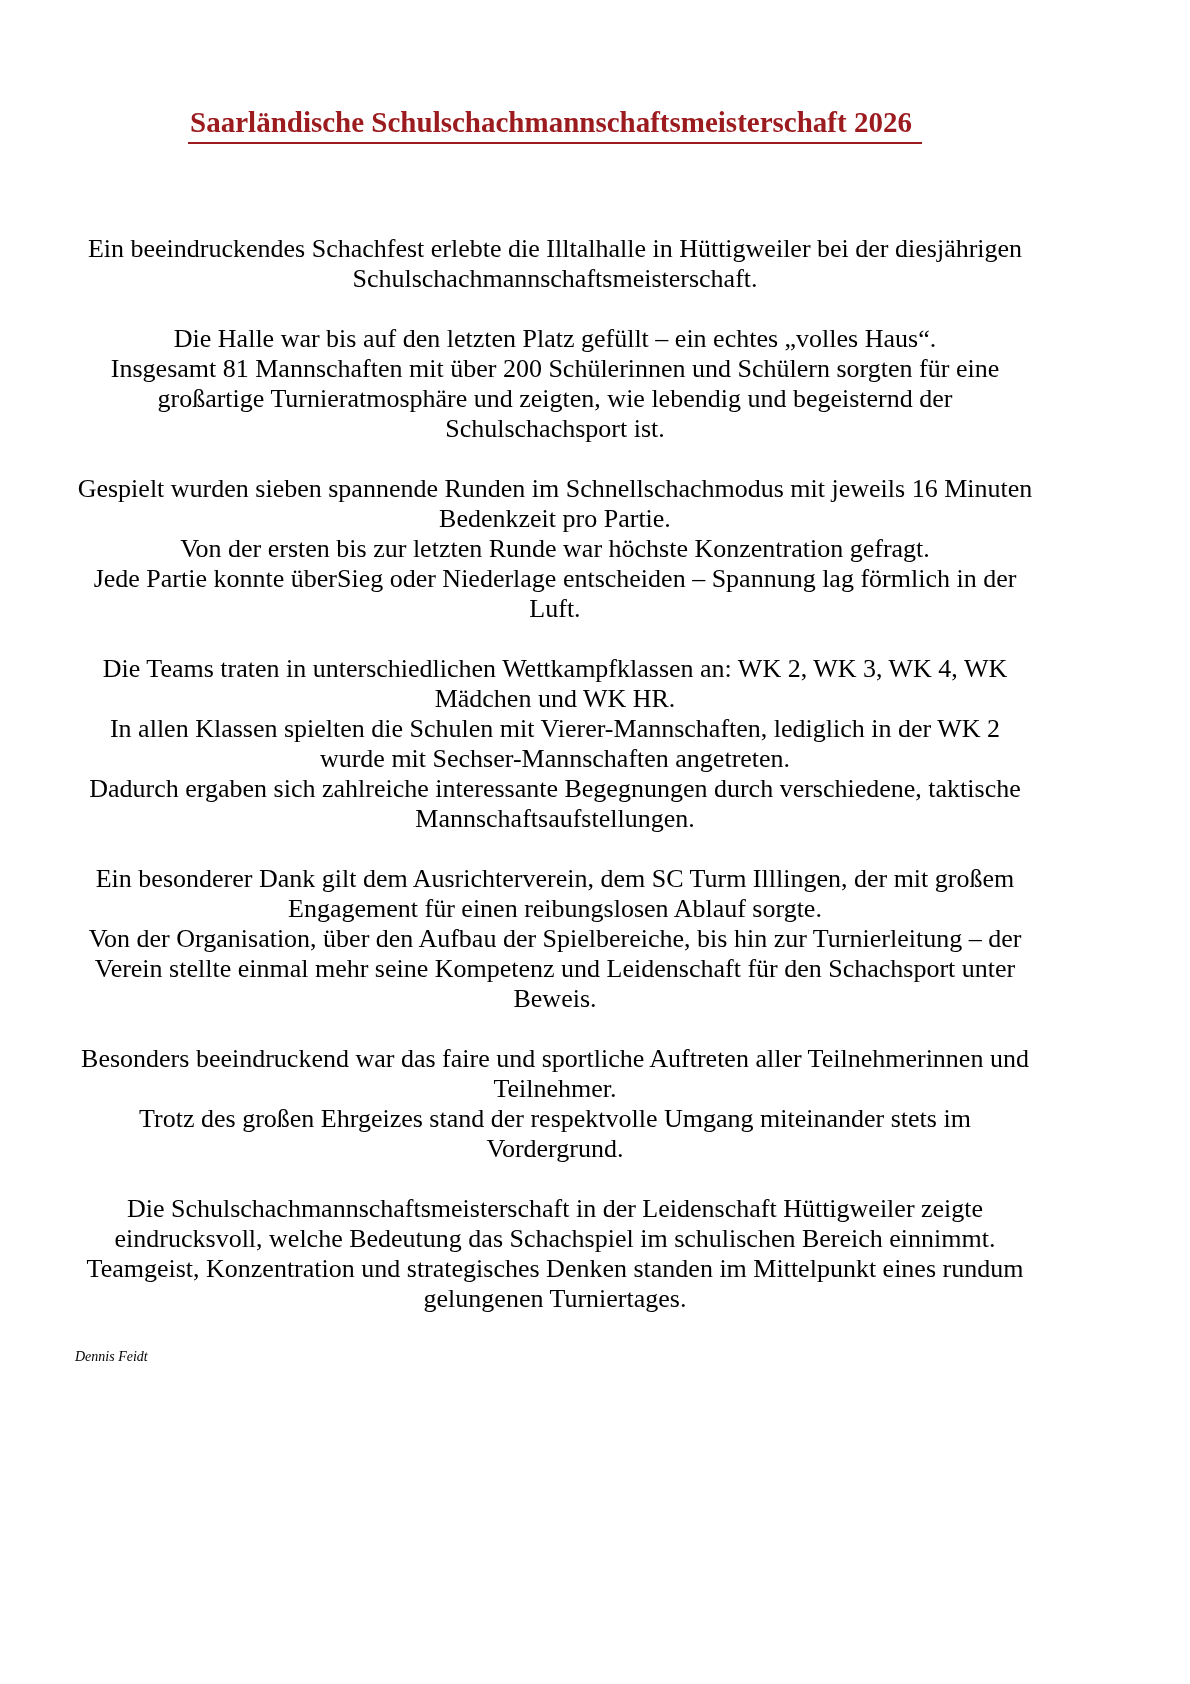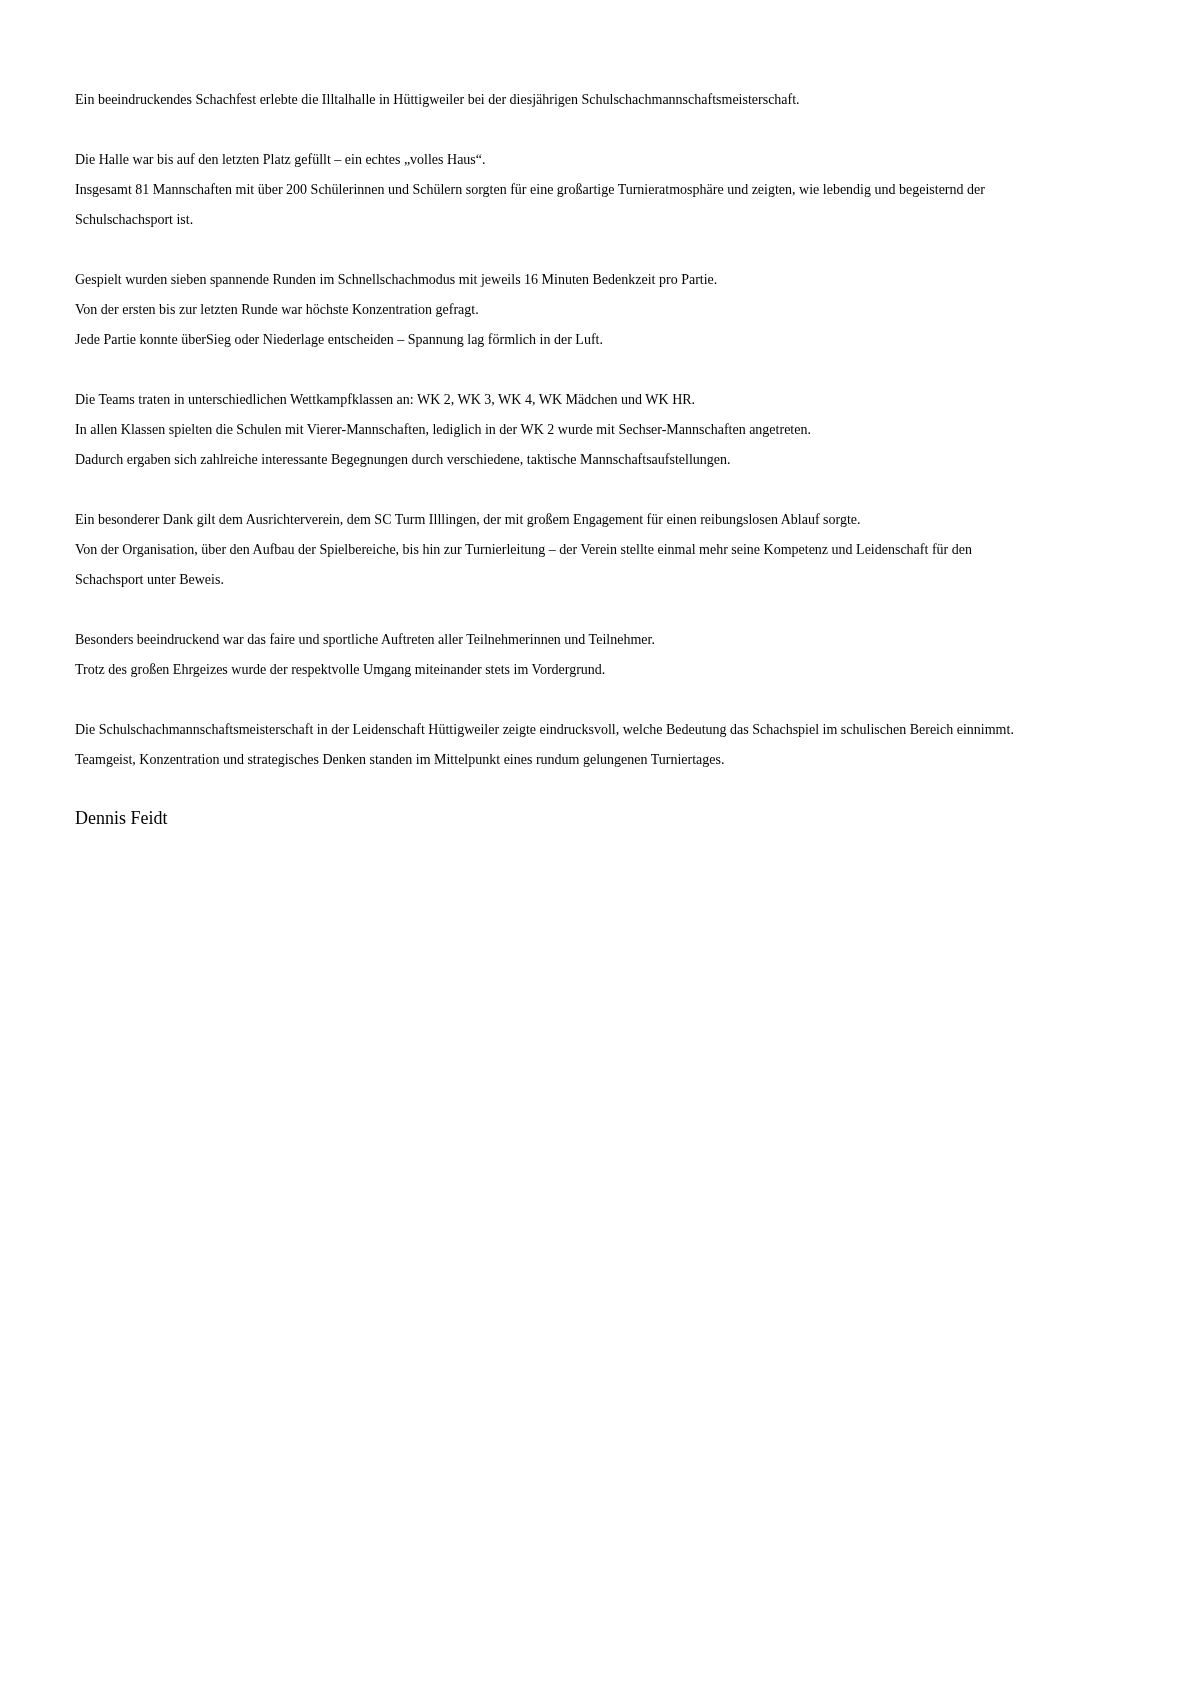--- a/index.html
+++ b/index.html
@@ -25,49 +25,54 @@
   .doc-title {
     display: inline-block;
     font-size: 29px;
     font-weight: bold;
     line-height: 36px;
     border-bottom: 2px solid currentColor;
     padding: 0 10px 2px 2px;
     white-space: nowrap;
   }
   .para {
-    font-size: 14px;
+    font-size: 26px;
     line-height: 30px;
     margin: 0 0 30px 0;
     white-space: pre-line;
+    text-align: center;
   }
   .signature {
-    font-size: 18px;
+    font-size: 14px;
     line-height: 26px;
     margin: 30px 0 0 0;
+    font-style: italic;
   }
 </style>
 </head>
 <body>
 
 <div class="page" style="background: rgb(255, 255, 255); color: rgb(0, 0, 0);">
 
+  <div class="title-wrap">
+    <h1 class="doc-title" style="color: rgb(155, 27, 30);">Saarländische Schulschachmannschaftsmeisterschaft 2026</h1>
+  </div>
 
   <div>
     <p class="para">Ein beeindruckendes Schachfest erlebte die Illtalhalle in Hüttigweiler bei der diesjährigen Schulschachmannschaftsmeisterschaft.</p>
     <p class="para">Die Halle war bis auf den letzten Platz gefüllt – ein echtes „volles Haus“.
 Insgesamt 81 Mannschaften mit über 200 Schülerinnen und Schülern sorgten für eine großartige Turnieratmosphäre und zeigten, wie lebendig und begeisternd der Schulschachsport ist.</p>
     <p class="para">Gespielt wurden sieben spannende Runden im Schnellschachmodus mit jeweils 16 Minuten Bedenkzeit pro Partie.
 Von der ersten bis zur letzten Runde war höchste Konzentration gefragt.
 Jede Partie konnte überSieg oder Niederlage entscheiden – Spannung lag förmlich in der Luft.</p>
     <p class="para">Die Teams traten in unterschiedlichen Wettkampfklassen an: WK 2, WK 3, WK 4, WK Mädchen und WK HR.
 In allen Klassen spielten die Schulen mit Vierer-Mannschaften, lediglich in der WK 2 wurde mit Sechser-Mannschaften angetreten.
 Dadurch ergaben sich zahlreiche interessante Begegnungen durch verschiedene, taktische Mannschaftsaufstellungen.</p>
     <p class="para">Ein besonderer Dank gilt dem Ausrichterverein, dem SC Turm Illlingen, der mit großem Engagement für einen reibungslosen Ablauf sorgte.
 Von der Organisation, über den Aufbau der Spielbereiche, bis hin zur Turnierleitung – der Verein stellte einmal mehr seine Kompetenz und Leidenschaft für den Schachsport unter Beweis.</p>
     <p class="para">Besonders beeindruckend war das faire und sportliche Auftreten aller Teilnehmerinnen und Teilnehmer.
-Trotz des großen Ehrgeizes wurde der respektvolle Umgang miteinander stets im Vordergrund.</p>
+Trotz des großen Ehrgeizes stand der respektvolle Umgang miteinander stets im Vordergrund.</p>
     <p class="para">Die Schulschachmannschaftsmeisterschaft in der Leidenschaft Hüttigweiler zeigte eindrucksvoll, welche Bedeutung das Schachspiel im schulischen Bereich einnimmt.
 Teamgeist, Konzentration und strategisches Denken standen im Mittelpunkt eines rundum gelungenen Turniertages.</p>
     <p class="signature">Dennis Feidt</p>
   </div>
 
 </div>
 
 </body></html>

